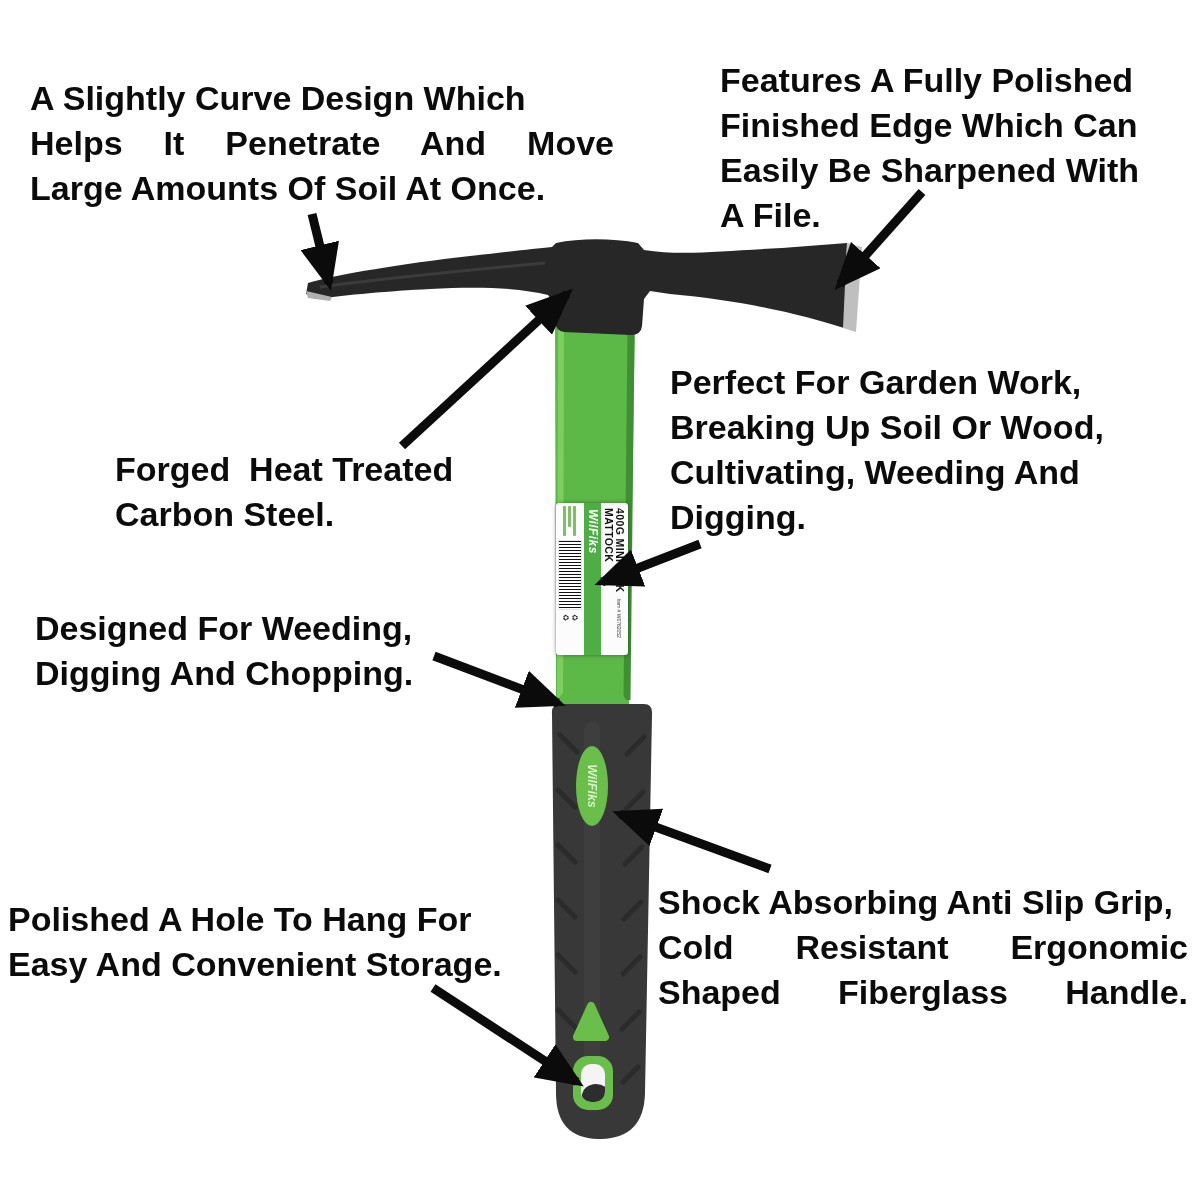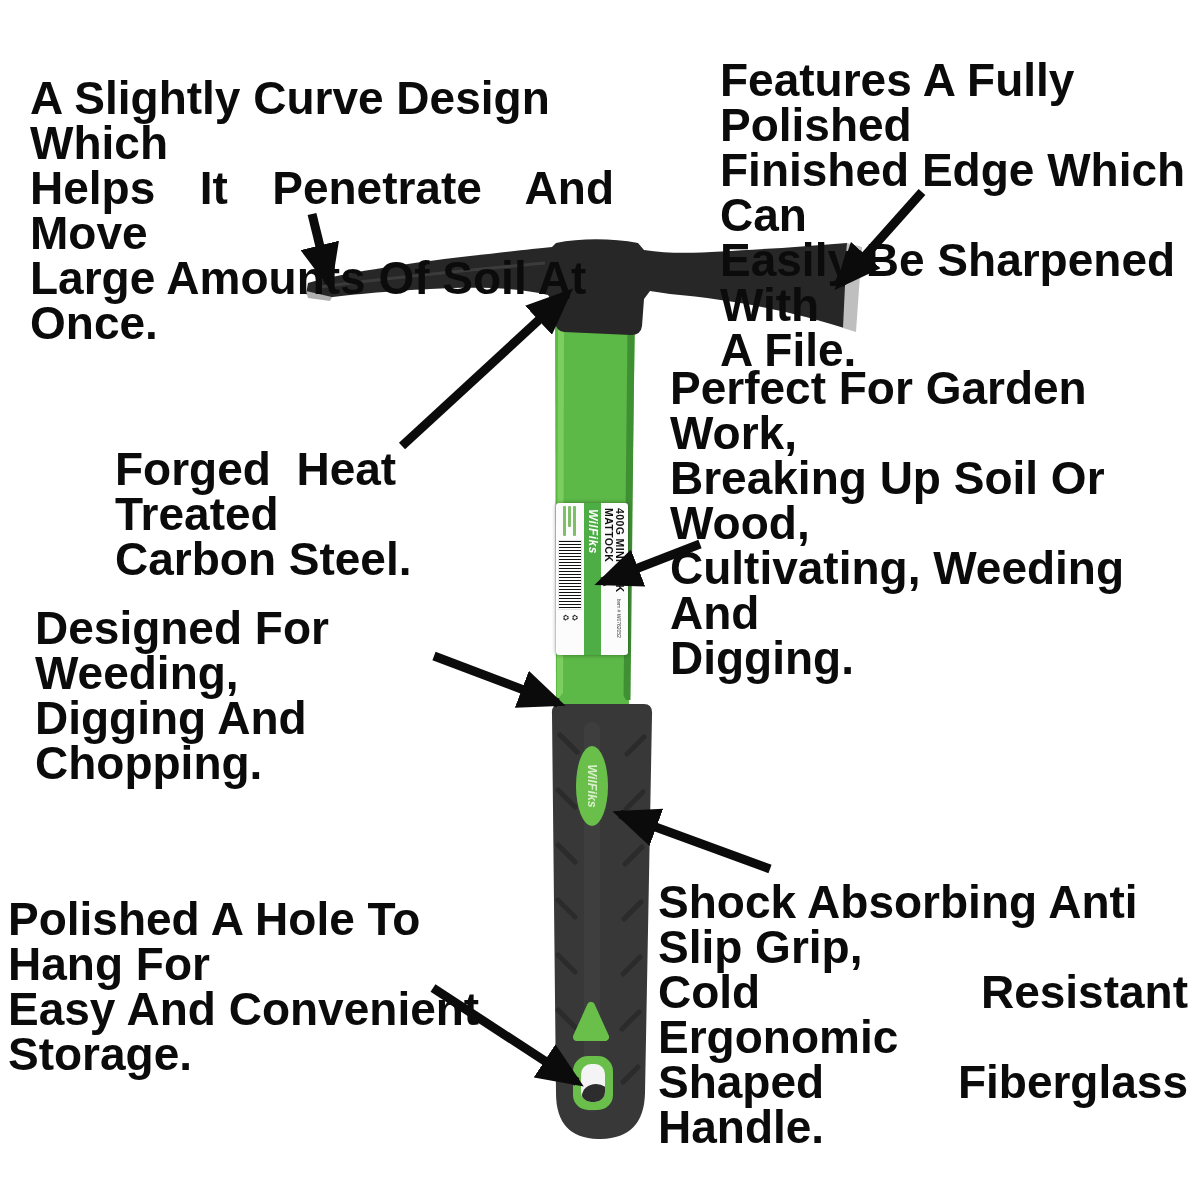--- a/index.html
+++ b/index.html
@@ -1,19 +1,19 @@
 <!DOCTYPE html>
 <html><head>
 <meta charset="utf-8">
 <style>
   html,body{margin:0;padding:0;background:#fff;}
   .canvas{position:relative;width:1200px;height:1200px;background:#ffffff;overflow:hidden;
           font-family:"Liberation Sans",sans-serif;}
   .layer{position:absolute;left:0;top:0;}
-  .caption{position:absolute;font-weight:700;font-size:46px;line-height:45px;color:#0b0b0b;z-index:4;}
+  .caption{position:absolute;font-weight:700;font-size:34px;line-height:45px;color:#0b0b0b;z-index:4;}
   .cap-line{white-space:pre-wrap;}
   .stretch{text-align:justify;text-align-last:justify;}
   
   .label{position:absolute;left:556px;top:503px;width:72px;height:152px;background:#fcfcfc;
          border-radius:3px;box-shadow:0 0 4px rgba(0,0,0,.4);z-index:2;overflow:hidden;}
   .label-inner{position:absolute;left:72px;top:0;width:152px;height:72px;
                transform:rotate(90deg);transform-origin:0 0;display:flex;flex-direction:column;}
   .label-title-row{display:flex;align-items:flex-start;padding:3px 3px 0 5px;height:27px;}
   .label-title div{font-size:10.5px;font-weight:700;letter-spacing:.4px;line-height:11px;color:#101010;}
   .label-item{font-size:5px;color:#333;margin-left:6px;margin-top:3px;white-space:nowrap;}
@@ -165,21 +165,21 @@
     <div class="cap-line">Finished Edge Which Can</div>
     <div class="cap-line">Easily Be Sharpened With</div>
     <div class="cap-line">A File.</div>
   </div>
 
   <div class="caption" style="left:115px;top:447px;width:400px;">
     <div class="cap-line">Forged  Heat Treated</div>
     <div class="cap-line">Carbon Steel.</div>
   </div>
 
-  <div class="caption" style="left:670px;top:360px;width:460px;margin-top:6px;">
+  <div class="caption" style="left:670px;top:360px;width:460px;">
     <div class="cap-line">Perfect For Garden Work,</div>
     <div class="cap-line">Breaking Up Soil Or Wood,</div>
     <div class="cap-line">Cultivating, Weeding And</div>
     <div class="cap-line">Digging.</div>
   </div>
 
   <div class="caption" style="left:35px;top:606px;width:500px;">
     <div class="cap-line">Designed For Weeding,</div>
     <div class="cap-line">Digging And Chopping.</div>
   </div>

